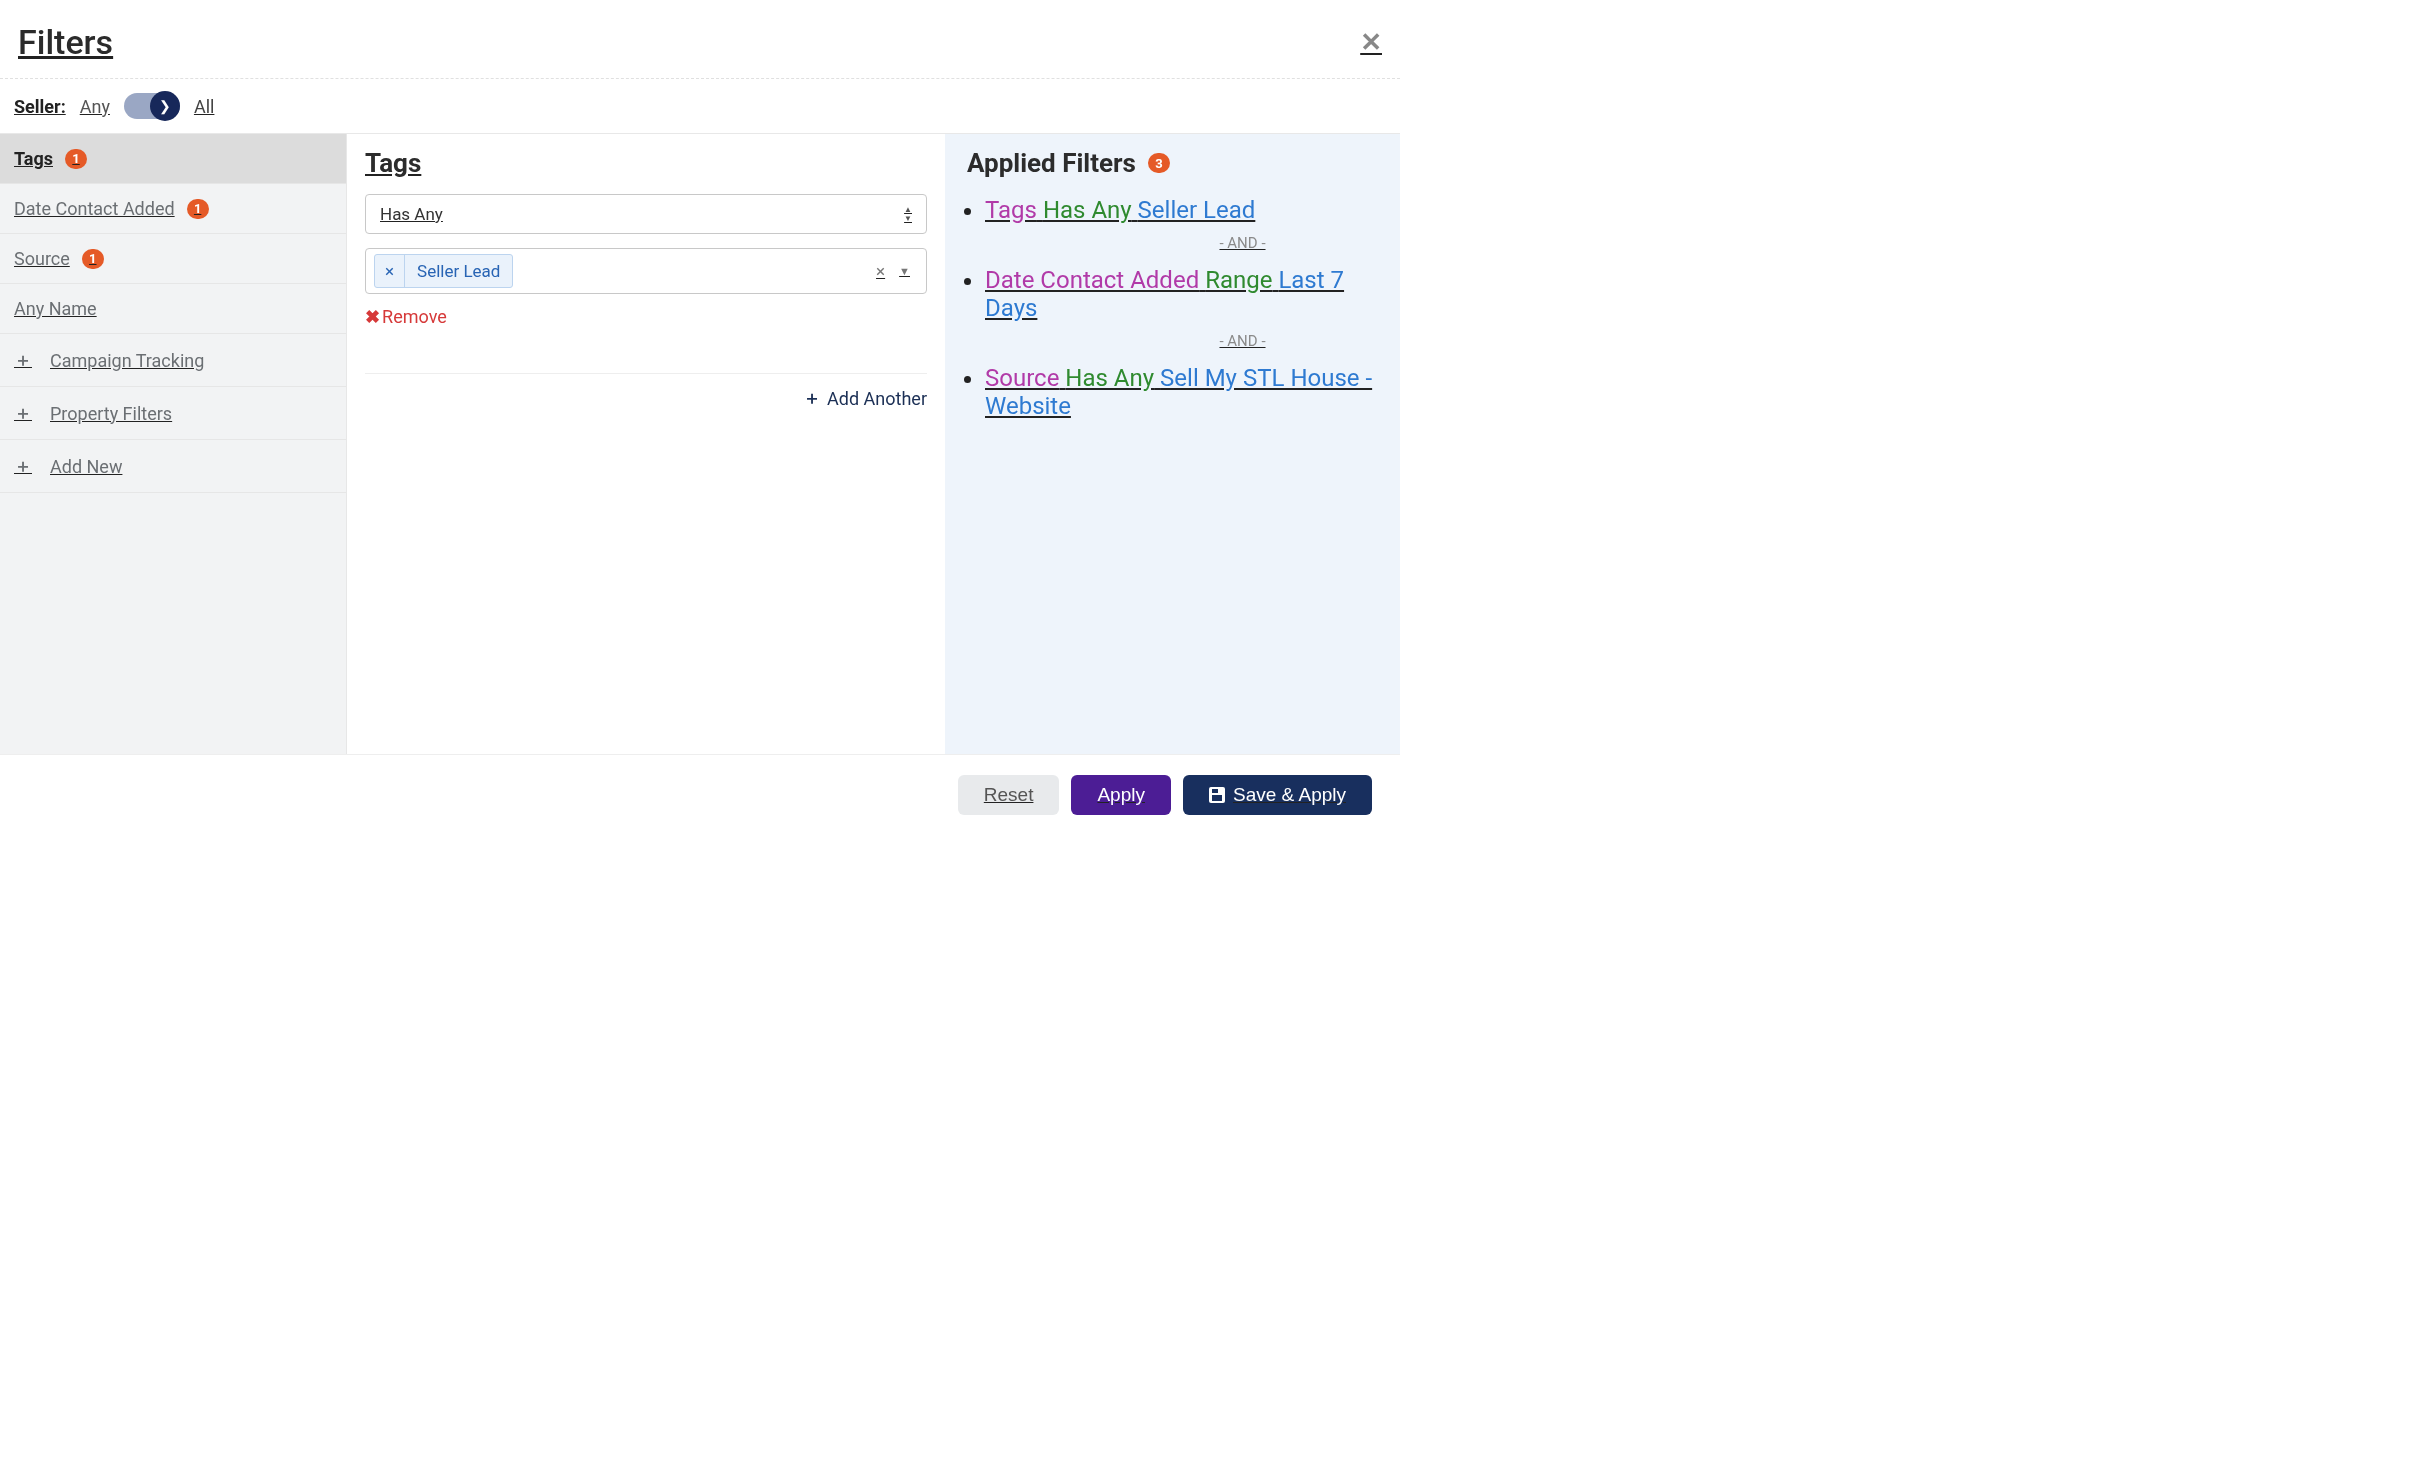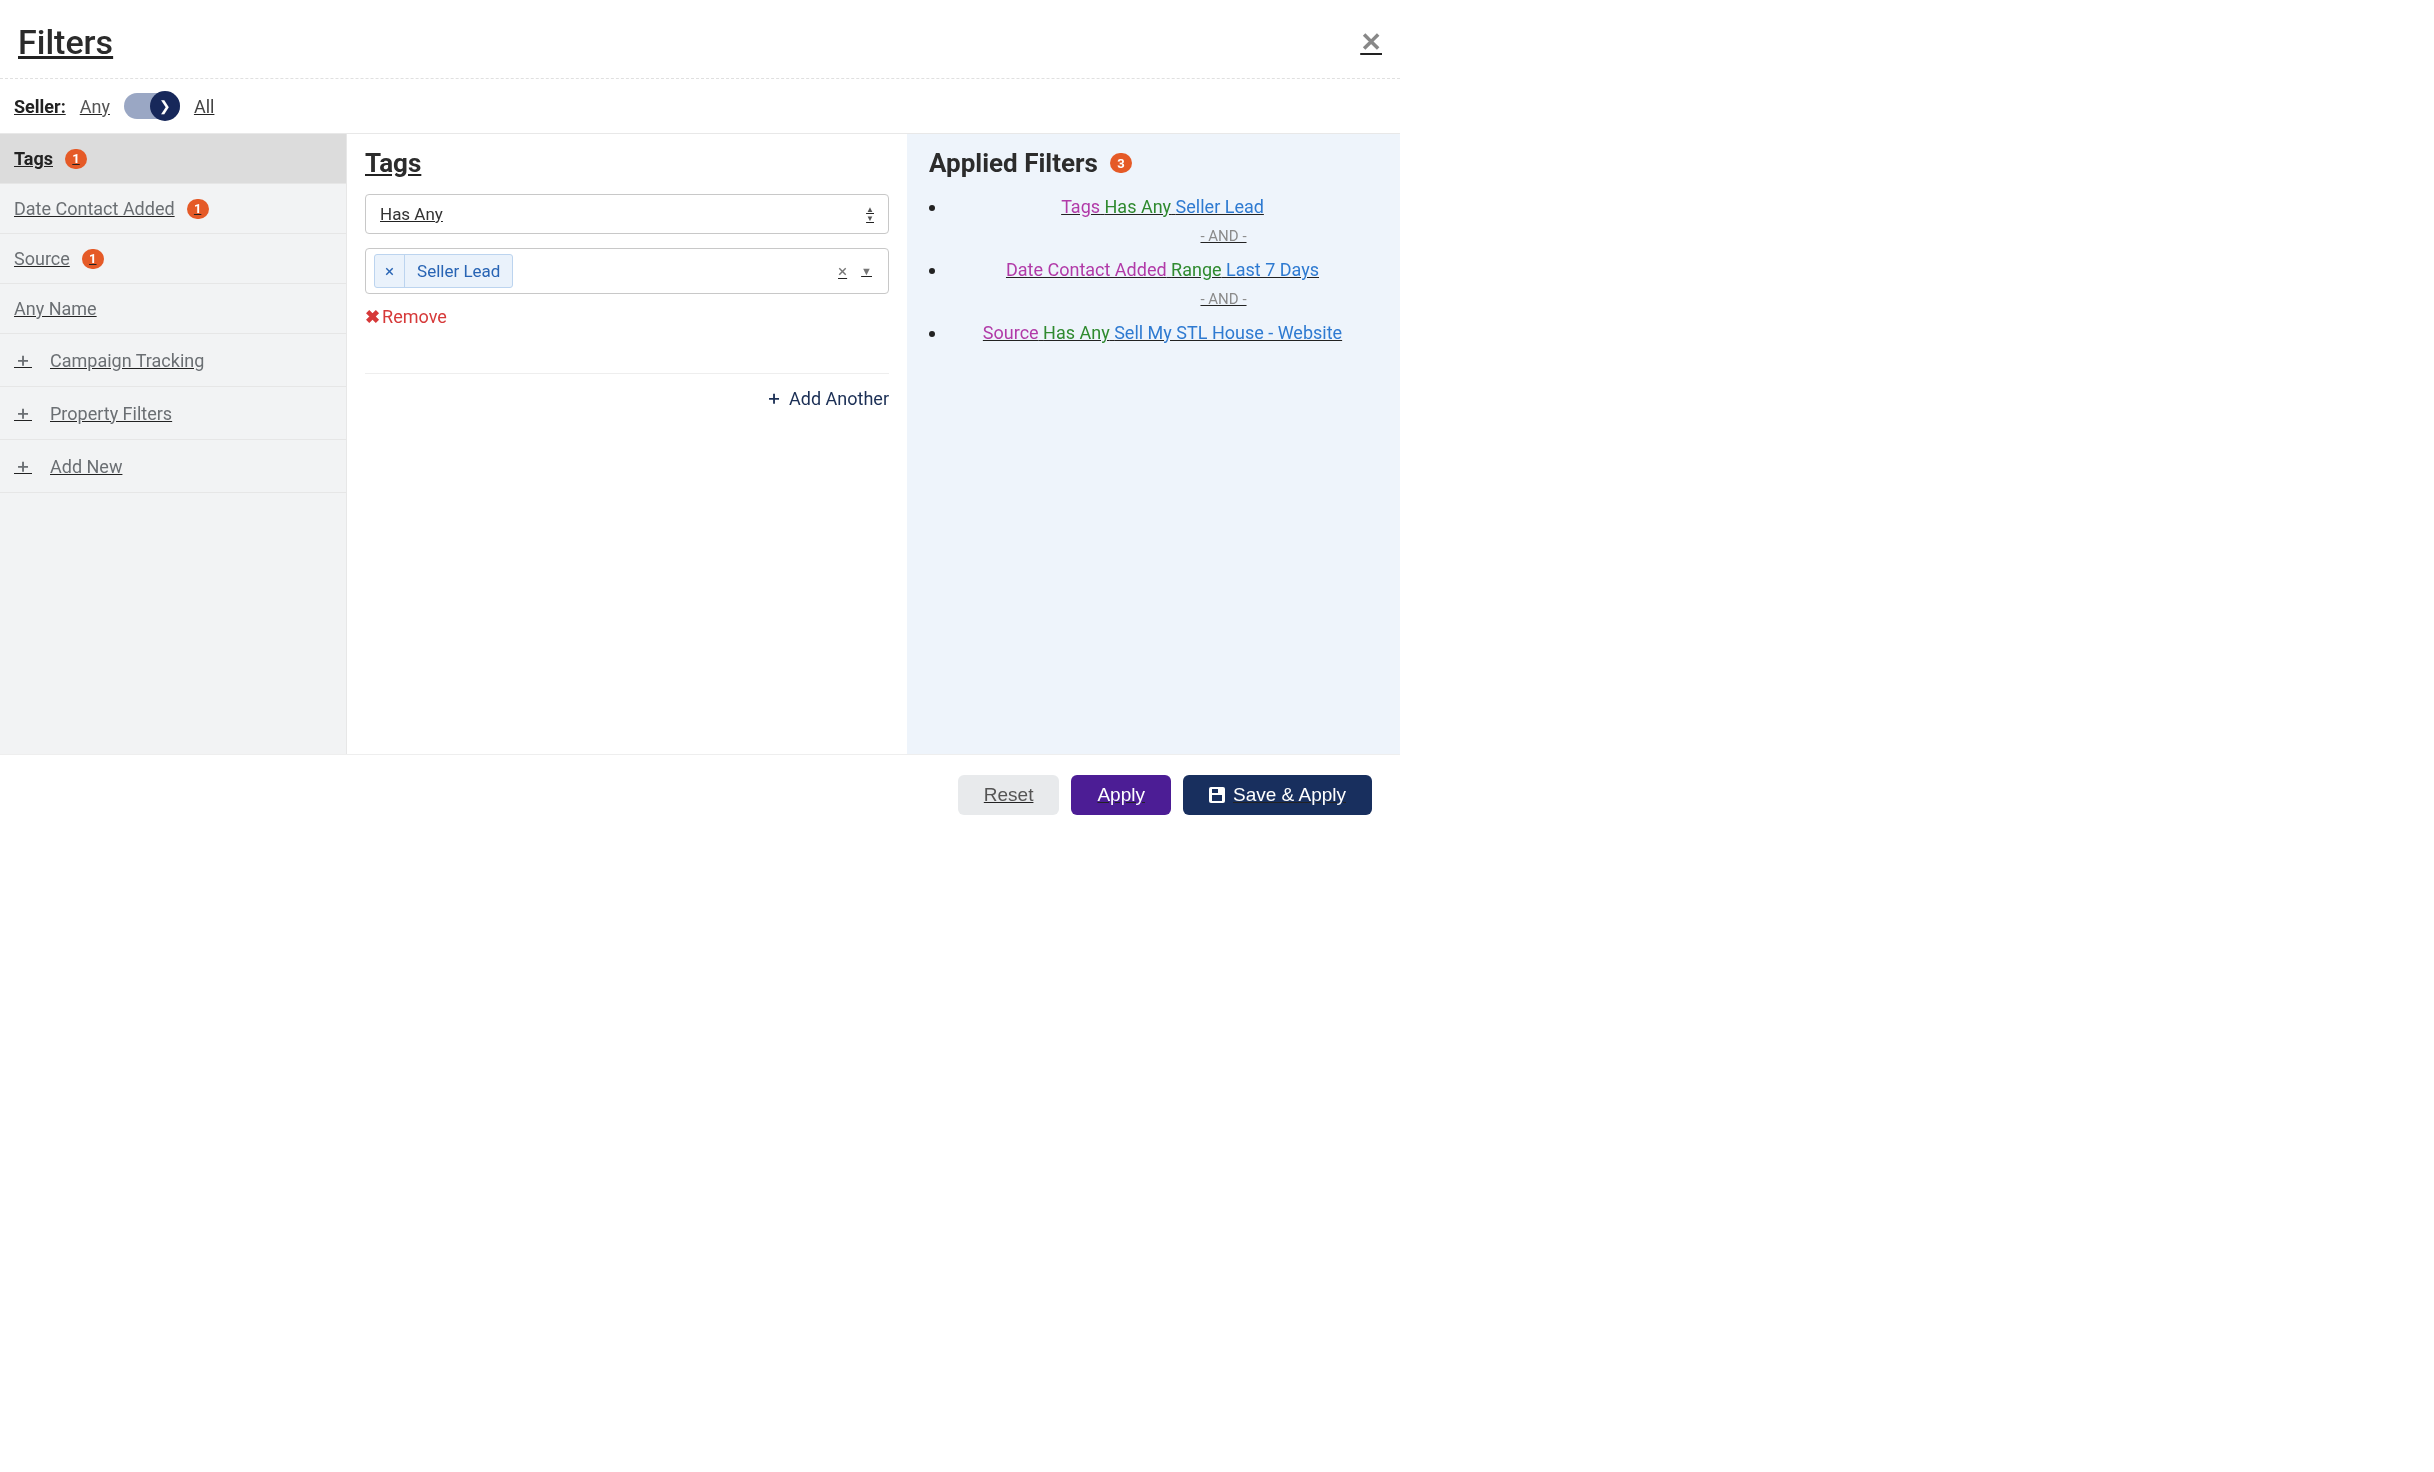--- a/index.html
+++ b/index.html
@@ -191,35 +191,35 @@
   .add-another {
     float: right;
     color: #1b2f55;
     font-size: 18px;
     cursor: pointer;
     display: inline-flex;
     align-items: center;
     gap: 6px;
   }
   .right {
-    width: 493px;
+    width: 455px;
     background: #eef4fb;
     padding: 14px 22px;
   }
   .right h2 {
     font-size: 26px;
     font-weight: 700;
     color: #2c2c2c;
     display: inline-flex;
     align-items: center;
     gap: 12px;
     margin-bottom: 18px;
   }
   .applied-list { list-style: disc; padding-left: 18px; }
-  .applied-list li { font-size: 18px; margin-bottom: 10px; text-align: center; }
+  .applied-list li { font-size: 24px; margin-bottom: 10px; }
   .pink { color: #b13aa8; }
   .green { color: #2f8a2f; }
   .blue { color: #2e7ad1; }
   .and-sep {
     text-align: center;
     color: #8a8a8a;
     font-size: 15px;
     margin: 10px 0 14px 0;
     padding-left: 140px;
   }

